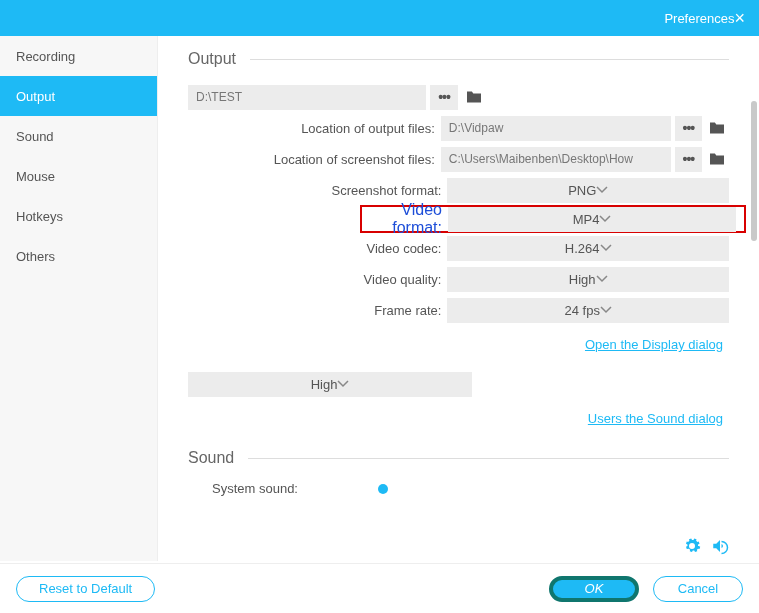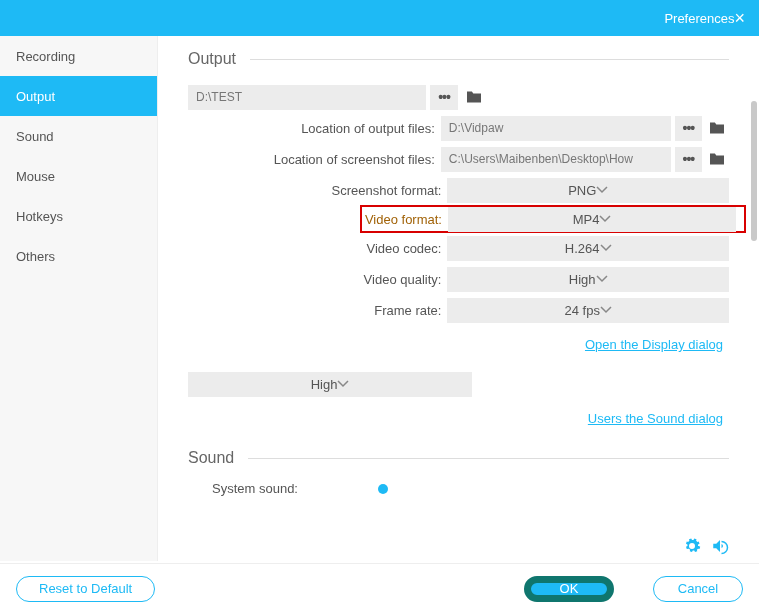--- a/index.html
+++ b/index.html
@@ -29,40 +29,40 @@
 .browse-btn { width: 28px; height: 25px; background: #ececec; margin-left: 4px; display: flex; align-items: center; justify-content: center; }
 .dots { letter-spacing: -1px; font-weight: bold; color: #555; font-size: 14px; }
 .folder-btn { width: 24px; height: 25px; margin-left: 4px; display: flex; align-items: center; justify-content: center; }
 .folder-svg { width: 18px; height: 14px; fill: #555; }
 
 .select-box { height: 25px; background: #ececec; color: #555; font-size: 13px; padding: 0 20px; border: none; width: 284px; display: flex; align-items: center; justify-content: center; }
 .select-box.short { width: 284px; }
 .chev { width: 12px; height: 12px; }
 
 .highlight-row { border: 2px solid #d80000; padding: 1px 0 1px 0; margin-left: 172px; width: 386px; height: 28px; display: flex; align-items: center; }
-.highlight-row .hl-label { width: 86px; text-align: right; font-size: 13px; color: #a16207; padding-right: 6px; }
+.highlight-row .hl-label { width: 86px; text-align: right; font-size: 16px; color: #1d4ed8; padding-right: 6px; }
 
 .link-row { text-align: right; padding-right: 6px; margin: 10px 0 16px 0; }
 .link { color: #1EBAF5; font-size: 13px; text-decoration: underline; cursor: pointer; }
 
 .info-row { display: flex; margin: 8px 0 4px 0; font-size: 13px; color: #555; padding-left: 264px; }
 .info-row .pair { margin-right: 38px; }
 .info-row .lbl { color: #555; }
 .info-row .val { color: #555; margin-left: 6px; }
 
 .sound-section { margin-top: 22px; }
 .system-sound-row { display: flex; align-items: center; margin-top: 6px; padding-left: 24px; font-size: 13px; color: #555; }
 .sound-knob { width: 10px; height: 10px; border-radius: 50%; background: #1EBAF5; margin-left: 80px; }
 .sound-icons { position: absolute; right: 30px; bottom: 6px; display: flex; gap: 10px; }
 .sound-icon { width: 18px; height: 18px; fill: #1EBAF5; }
 
-.footer { position: absolute; bottom: 0; left: 0; right: 0; height: 50px; border-top: 1px solid #eee; display: flex; align-items: center; padding: 0 16px; background: #fff; gap: 25px; }
+.footer { position: absolute; bottom: 0; left: 0; right: 0; height: 50px; border-top: 1px solid #eee; display: flex; align-items: center; padding: 0 16px; background: #fff; }
 .btn { height: 26px; border-radius: 13px; font-size: 13px; padding: 0 22px; cursor: pointer; display: flex; align-items: center; justify-content: center; background: #fff; }
 .btn-reset { border: 1px solid #1EBAF5; color: #1EBAF5; }
-.btn-ok { border: 7px solid #0f766e; background: #1EBAF5; color: #fff; min-width: 90px; }
+.btn-ok { border: 4px solid #0f766e; background: #1EBAF5; color: #fff; min-width: 90px; font-style: italic; }
 .btn-cancel { border: 1px solid #1EBAF5; color: #1EBAF5; min-width: 90px; }
 .footer-spacer { flex: 1; }
 .footer .btn + .btn { margin-left: 14px; }
 </style>
 </head>
 <body>
 
 <div class="titlebar">
   <span class="titlebar-title">Preferences</span>
   <span class="close-x">×</span>

